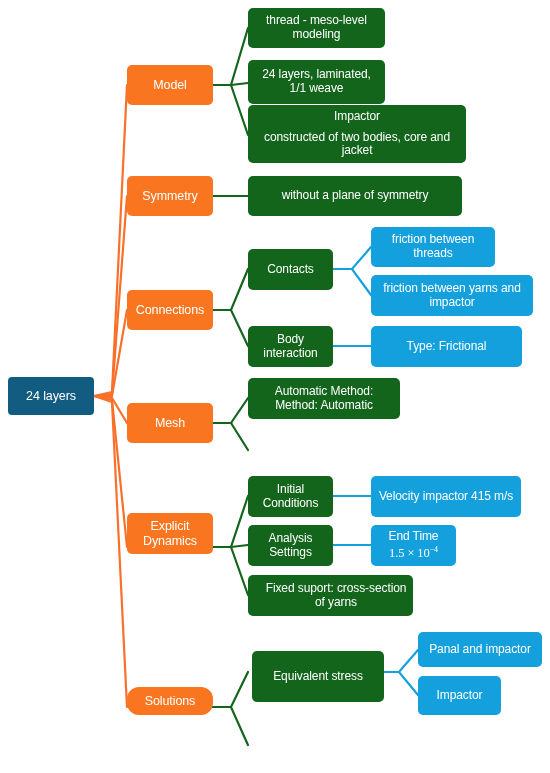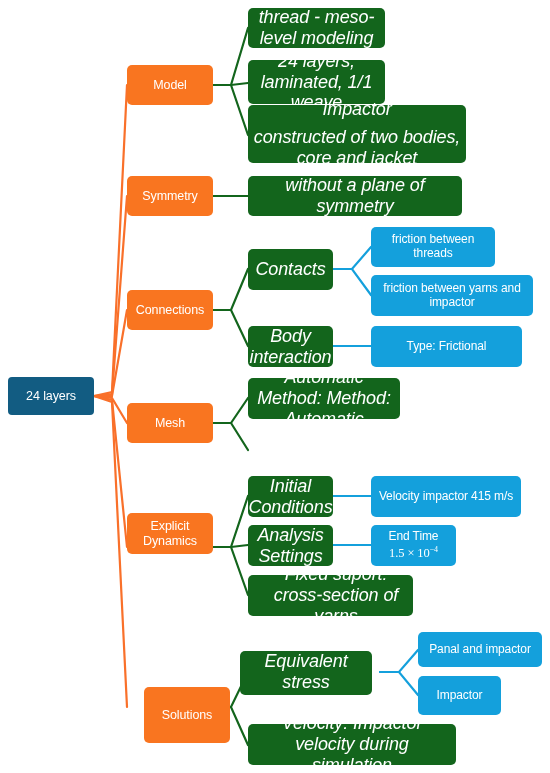--- a/index.html
+++ b/index.html
@@ -41,22 +41,21 @@
     background: #125C82;
     font-size: 12.5px;
     border-radius: 4px;
   }
   .node-l1 {
     background: #F97520;
     font-size: 12.5px;
   }
   .node-l2 {
     background: #13651C;
-    font-size: 18px;
-    font-style: italic;
+    font-size: 12px;
   }
   .node-l3 {
     background: #14A0DC;
     font-size: 12px;
   }
   .node-impactor-big {
     flex-direction: column;
     justify-content: center;
     gap: 7px;
   }
@@ -197,33 +196,30 @@
 
   <div class="node node-l3 node-impactor-big" style="left:371px; top:525px; width:85px; height:41px; gap:1px;">
     <span>End Time</span>
     <span class="sup"><span>1.5 × 10</span><sup>−4</sup></span>
   </div>
 
   <div class="node node-l2" style="left:248px; top:575px; width:165px; height:41px;padding-left:16px;">
     <span>Fixed suport: cross-section of yarns</span>
   </div>
 
-  <div class="node node-l1" style="left:144px; top:687px; width:86px; height:56px;">
+  <div class="node node-l1" style="left:127px; top:687px; width:86px; height:28px;border-radius:12px;">
     <span>Solutions</span>
   </div>
 
-  <div class="node node-l2" style="left:240px; top:651px; width:132px; height:44px;align-items:flex-end;">
+  <div class="node node-l2" style="left:252px; top:651px; width:132px; height:51px;">
     <span>Equivalent stress</span>
   </div>
 
   <div class="node node-l3" style="left:418px; top:632px; width:124px; height:35px;">
     <span>Panal and impactor</span>
   </div>
 
   <div class="node node-l3" style="left:418px; top:676px; width:83px; height:39px;">
     <span>Impactor</span>
   </div>
 
-  <div class="node node-l2" style="left:248px; top:724px; width:208px; height:41px;">
-    <span>Velocity: Impactor velocity during simulation</span>
-  </div>
 
 </div>
 
 </body></html>

